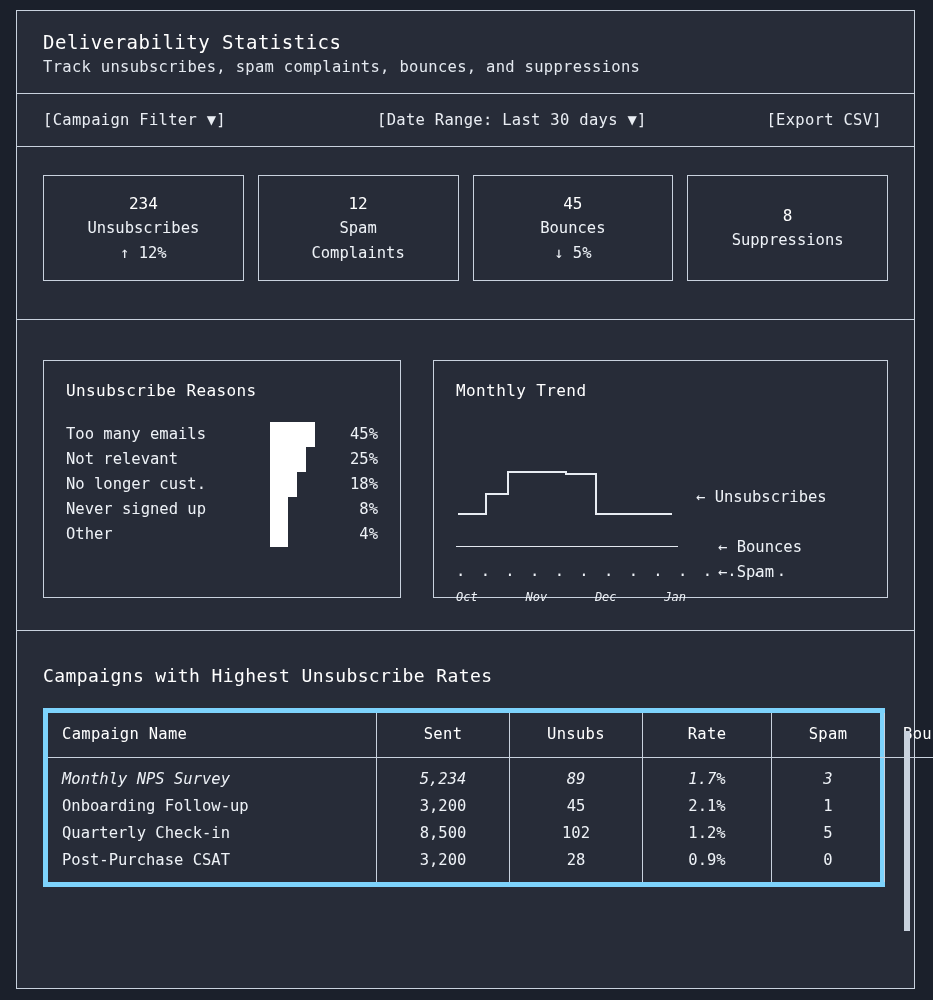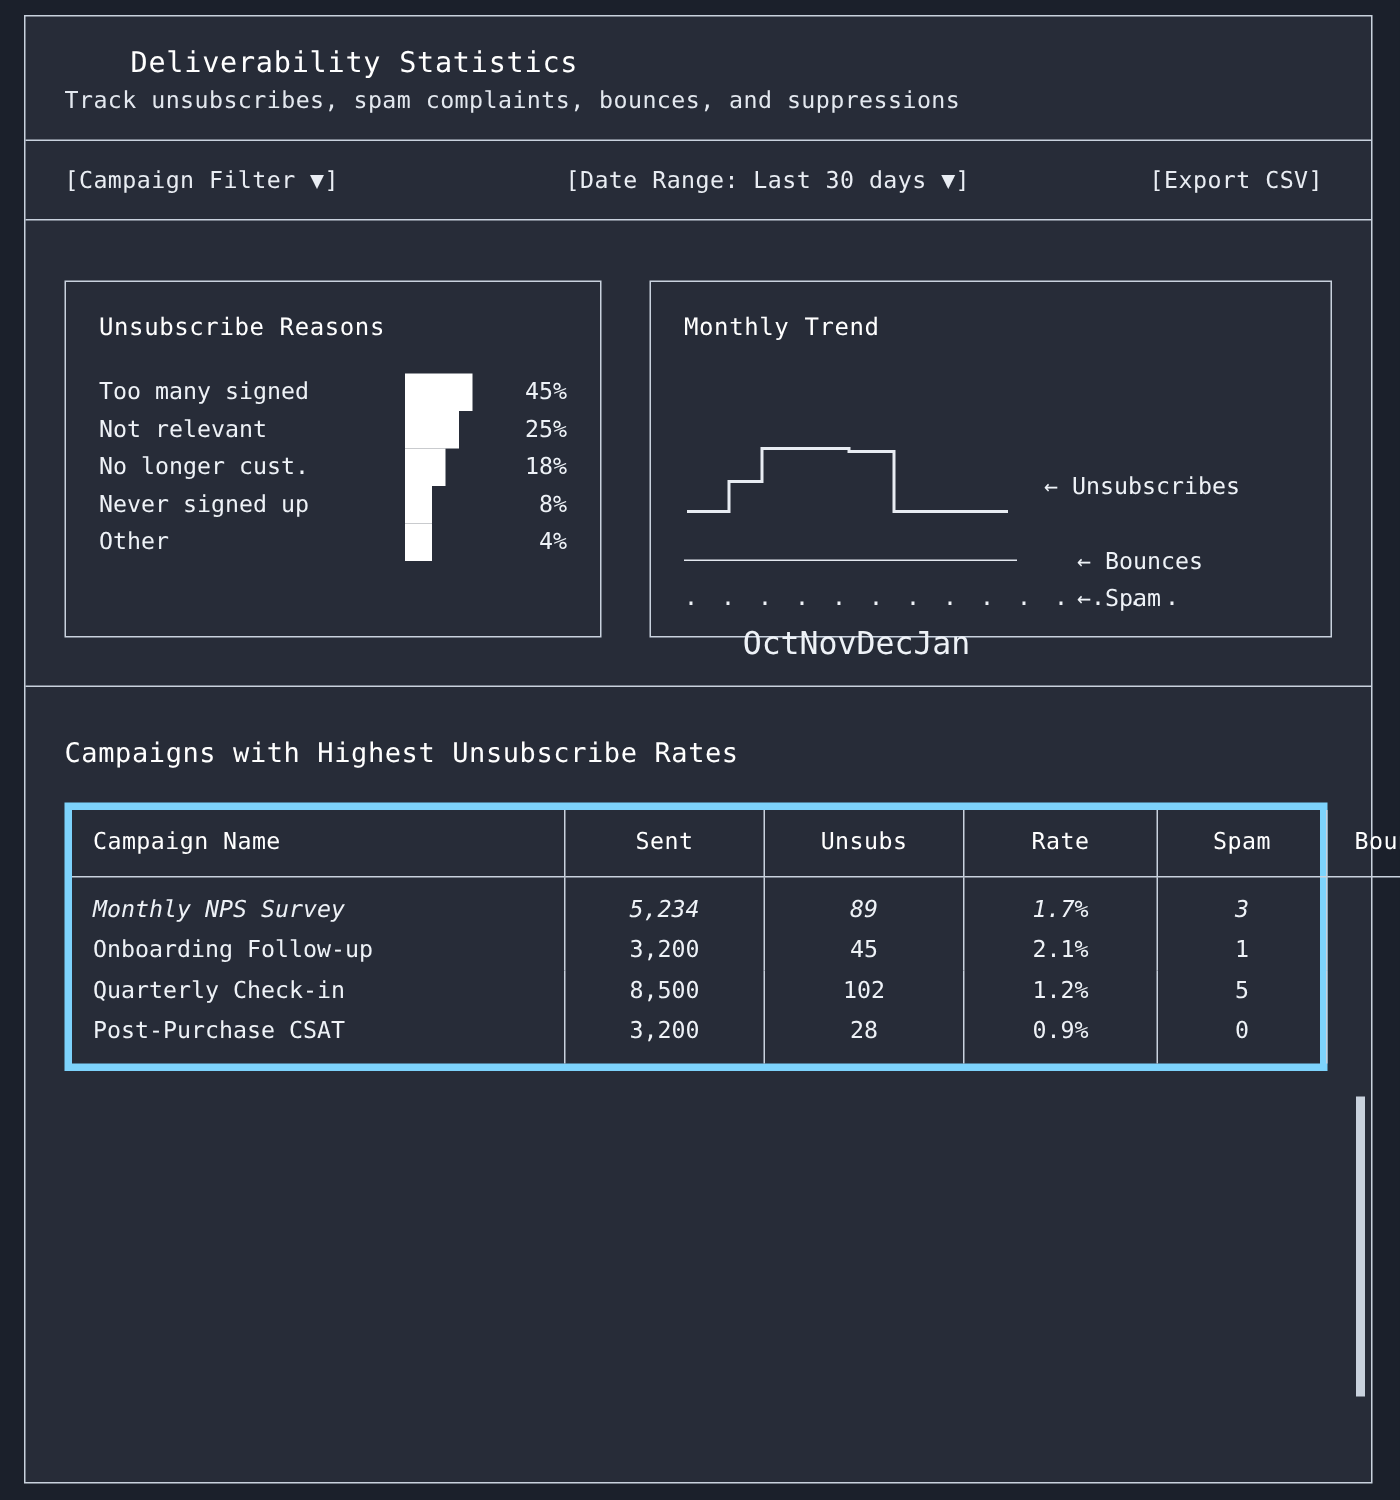--- a/index.html
+++ b/index.html
@@ -32,21 +32,20 @@
   }
   
   .header {
     padding: 18px 26px 14px 26px;
   }
   .title {
     font-size: 19px;
     letter-spacing: 0.5px;
     color: #ffffff;
     line-height: 26px;
-    margin-left: 44px;
   }
   .subtitle {
     font-size: 15.5px;
     color: #e3e8ef;
     line-height: 24px;
     letter-spacing: 0.3px;
   }
   
   .toolbar {
     height: 53px;
@@ -153,23 +152,24 @@
   }
   .legend-unsub { left: 240px; top: 66px; }
   .legend-bounce { left: 262px; top: 116px; }
   .legend-spam { left: 262px; top: 141px; }
   .axis-labels {
     position: absolute;
     left: 0;
     top: 168px;
     width: 230px;
     display: flex;
-    justify-content: center;
-    font-size: 21px;
-    color: #eef2f7;
+    justify-content: space-between;
+    font-size: 12px;
+    color: #eef2f7;
+    font-style: italic;
   }
   .spam-dots {
     position: absolute;
     left: 0;
     top: 140px;
     font-size: 15.5px;
     color: #eef2f7;
     letter-spacing: 3px;
   }
   .bounce-line {
@@ -248,28 +248,49 @@
     <div class="title">Deliverability Statistics</div>
     <div class="subtitle">Track unsubscribes, spam complaints, bounces, and suppressions</div>
   </div>
 
   <div class="section toolbar">
     <div class="toolbar-item tb-left">[Campaign Filter ▼]</div>
     <div class="toolbar-item tb-center">[Date Range: Last 30 days ▼]</div>
     <div class="toolbar-item tb-right">[Export CSV]</div>
   </div>
 
+  <div class="section stats">
+    <div class="stat-card">
+      <div class="stat-value">234</div>
+      <div class="stat-label">Unsubscribes</div>
+      <div class="stat-delta">↑ 12%</div>
+    </div>
+    <div class="stat-card">
+      <div class="stat-value">12</div>
+      <div class="stat-label">Spam</div>
+      <div class="stat-label">Complaints</div>
+    </div>
+    <div class="stat-card">
+      <div class="stat-value">45</div>
+      <div class="stat-label">Bounces</div>
+      <div class="stat-delta">↓ 5%</div>
+    </div>
+    <div class="stat-card">
+      <div class="stat-value">8</div>
+      <div class="stat-label">Suppressions</div>
+    </div>
+  </div>
 
   <div class="section panels">
 
     <div class="panel panel-reasons">
       <div class="panel-title">Unsubscribe Reasons</div>
       <div>
         <div class="reason-row">
-          <span class="reason-name">Too many signed</span>
+          <span class="reason-name">Too many emails</span>
           <span class="reason-bar-cell">
               <span class="reason-bar" style="width:45px"></span>
             </span>
           <span class="reason-pct">45%</span>
         </div>
         <div class="reason-row">
           <span class="reason-name">Not relevant</span>
           <span class="reason-bar-cell">
               <span class="reason-bar" style="width:36px"></span>
             </span>

